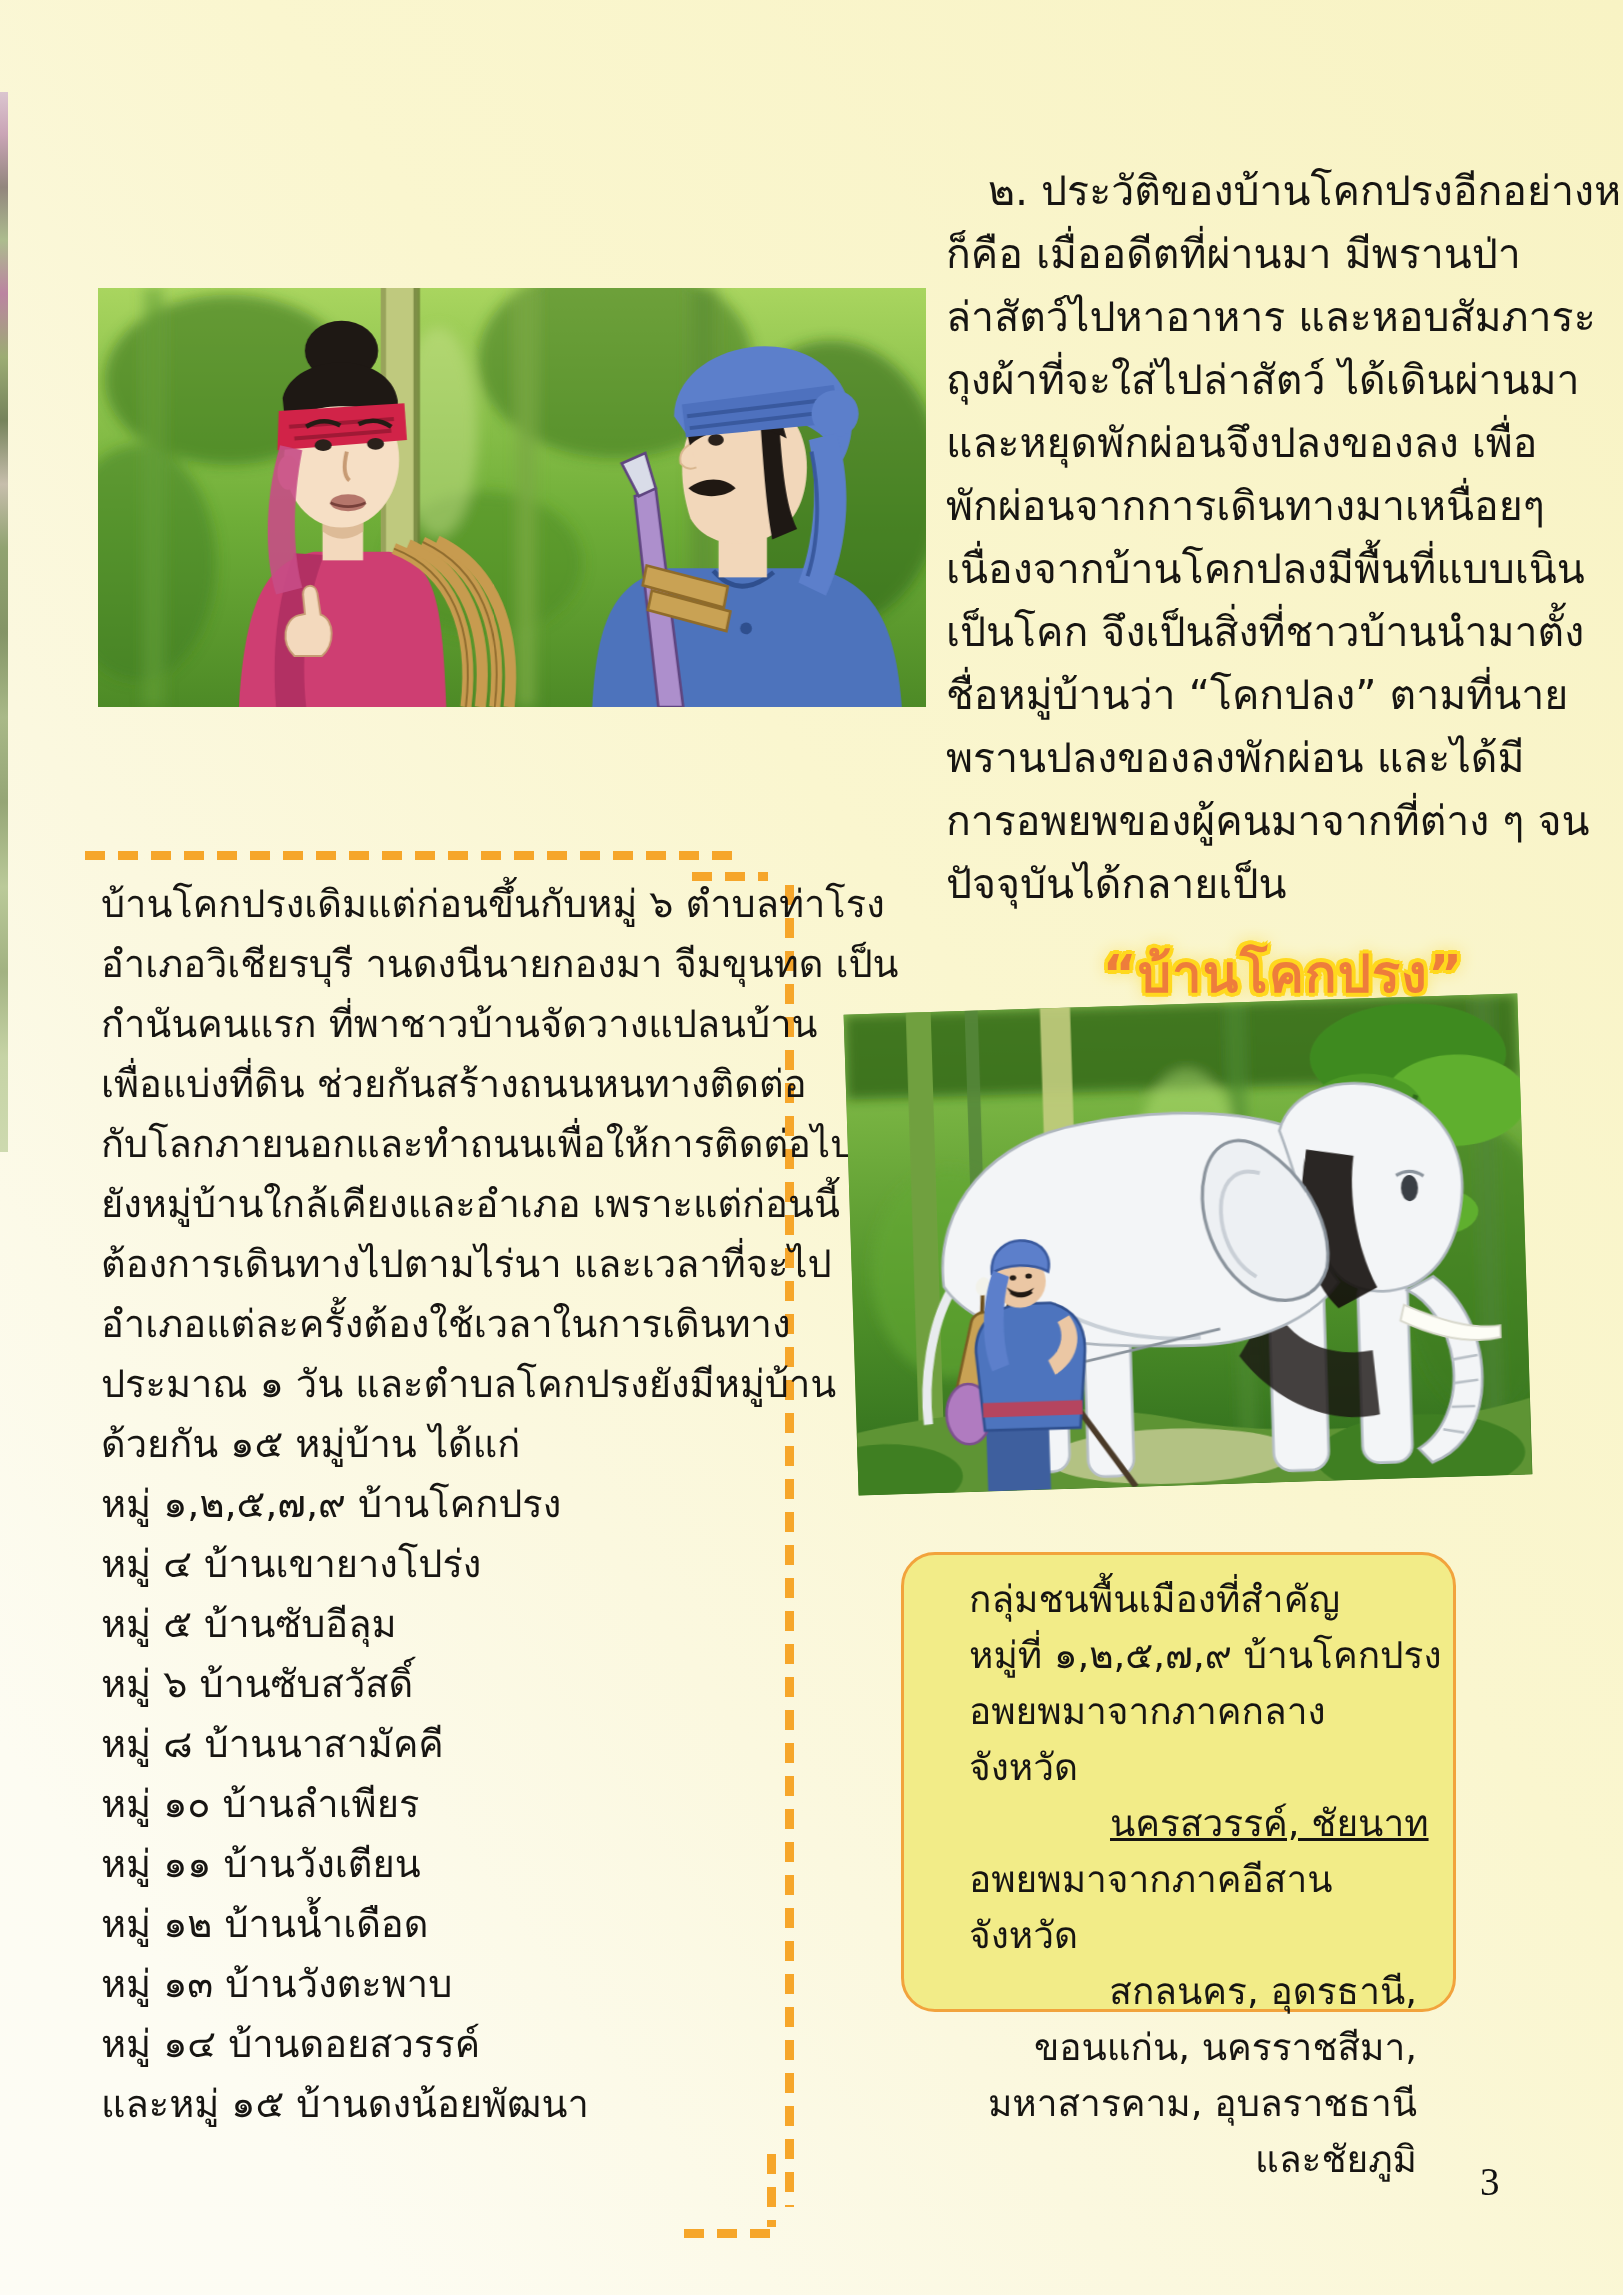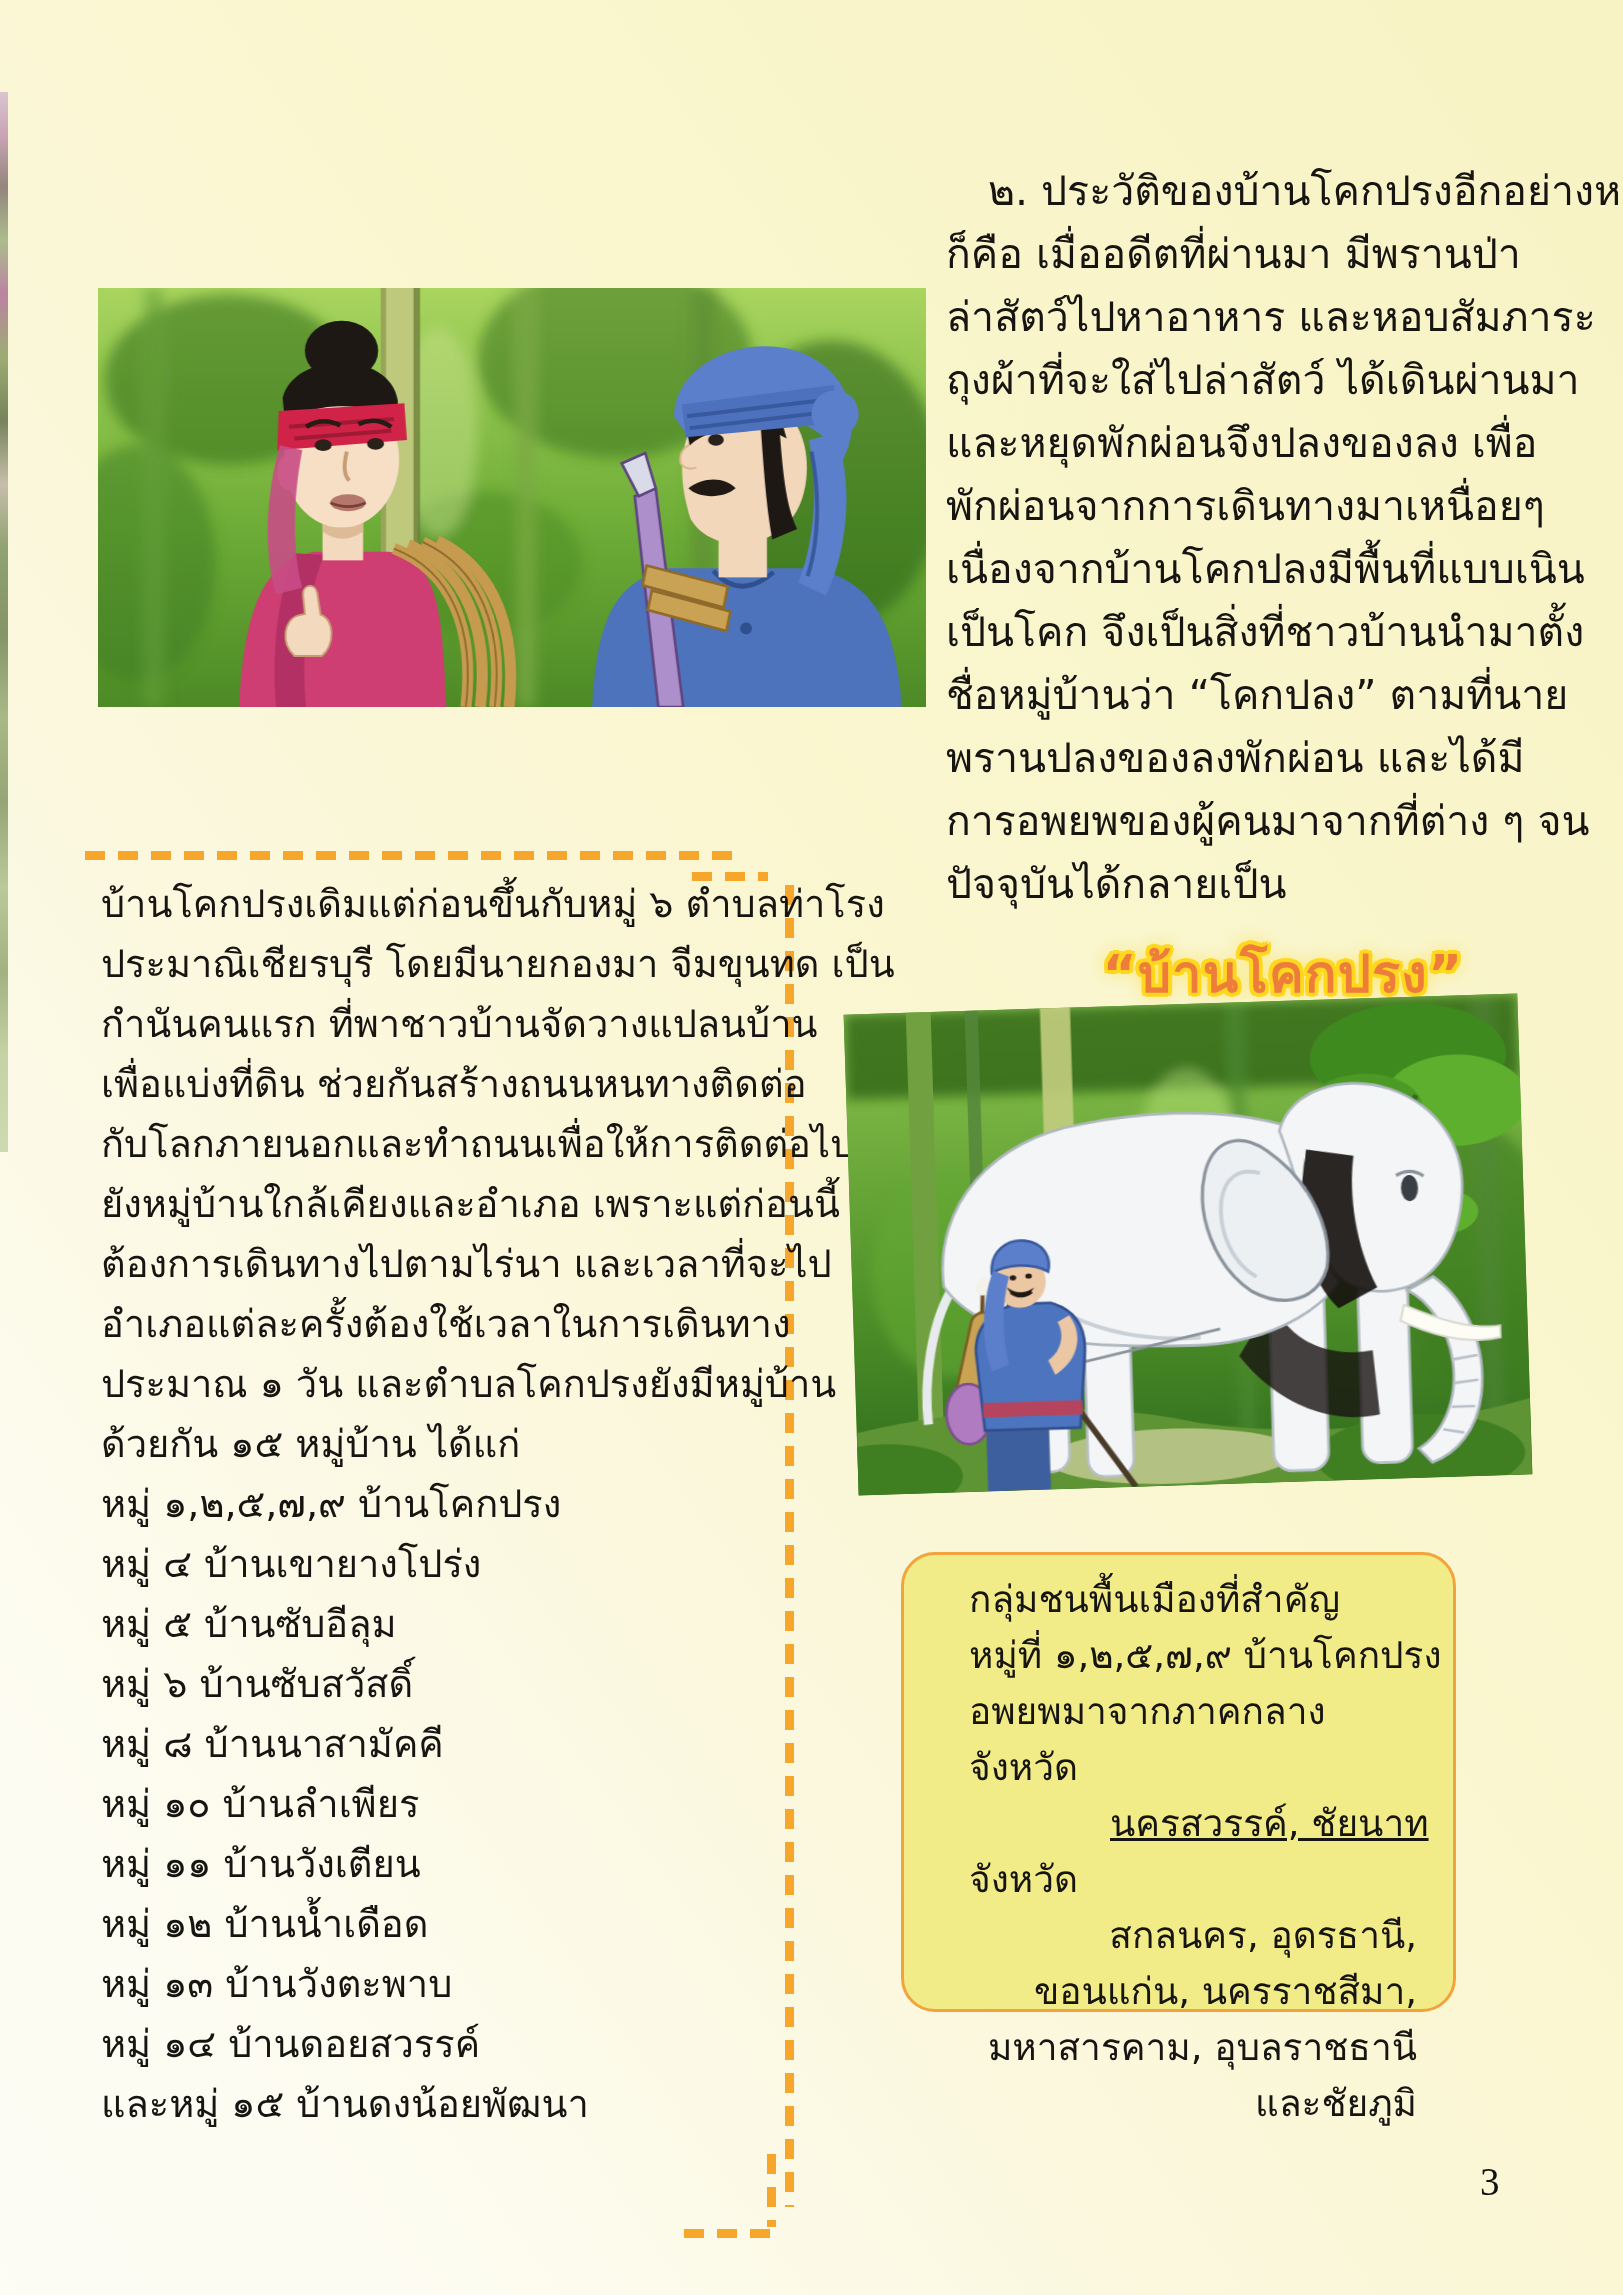--- a/index.html
+++ b/index.html
@@ -169,21 +169,21 @@
 
   <div class="dash-h dash-top"></div>
   <div class="dash-h dash-corner"></div>
   <div class="dash-v dash-right"></div>
   <div class="dash-v dash-inner"></div>
   <div class="dash-h dash-bottom"></div>
 
   <div class="left-col">
     <div>
         <div class="tline">บ้านโคกปรงเดิมแต่ก่อนขึ้นกับหมู่ ๖ ตำบลท่าโรง</div>
-        <div class="tline">ประมาณิเชียรบุรี โดยมีนายกองมา จีมขุนทด เป็น</div>
+        <div class="tline">อำเภอวิเชียรบุรี านดงนีนายกองมา จีมขุนทด เป็น</div>
         <div class="tline">กำนันคนแรก  ที่พาชาวบ้านจัดวางแปลนบ้าน</div>
         <div class="tline">เพื่อแบ่งที่ดิน  ช่วยกันสร้างถนนหนทางติดต่อ</div>
         <div class="tline">กับโลกภายนอกและทำถนนเพื่อให้การติดต่อไป</div>
         <div class="tline">ยังหมู่บ้านใกล้เคียงและอำเภอ  เพราะแต่ก่อนนี้</div>
         <div class="tline">ต้องการเดินทางไปตามไร่นา  และเวลาที่จะไป</div>
         <div class="tline">อำเภอแต่ละครั้งต้องใช้เวลาในการเดินทาง</div>
         <div class="tline">ประมาณ ๑ วัน และตำบลโคกปรงยังมีหมู่บ้าน</div>
         <div class="tline">ด้วยกัน ๑๕ หมู่บ้าน ได้แก่</div>
       </div>
     <div>
@@ -286,20 +286,21 @@
       </g>
     </svg>
   </div>
 
   <div class="info-box">
       <div class="tline">กลุ่มชนพื้นเมืองที่สำคัญ</div>
       <div class="tline">หมู่ที่ ๑,๒,๕,๗,๙ บ้านโคกปรง</div>
       <div class="tline">อพยพมาจากภาคกลาง</div>
       <div class="tline">จังหวัด</div>
       <div class="tline indent">นครสวรรค์, ชัยนาท</div>
+      <div class="tline">อพยพมาจากภาคอีสาน</div>
       <div class="tline">จังหวัด</div>
       <div class="tline center">สกลนคร, อุดรธานี,</div>
       <div class="tline center">ขอนแก่น,  นครราชสีมา,</div>
       <div class="tline center">มหาสารคาม, อุบลราชธานี</div>
       <div class="tline center">และชัยภูมิ</div>
     </div>
 
   <div class="page-number">3</div>
 
 </div>

